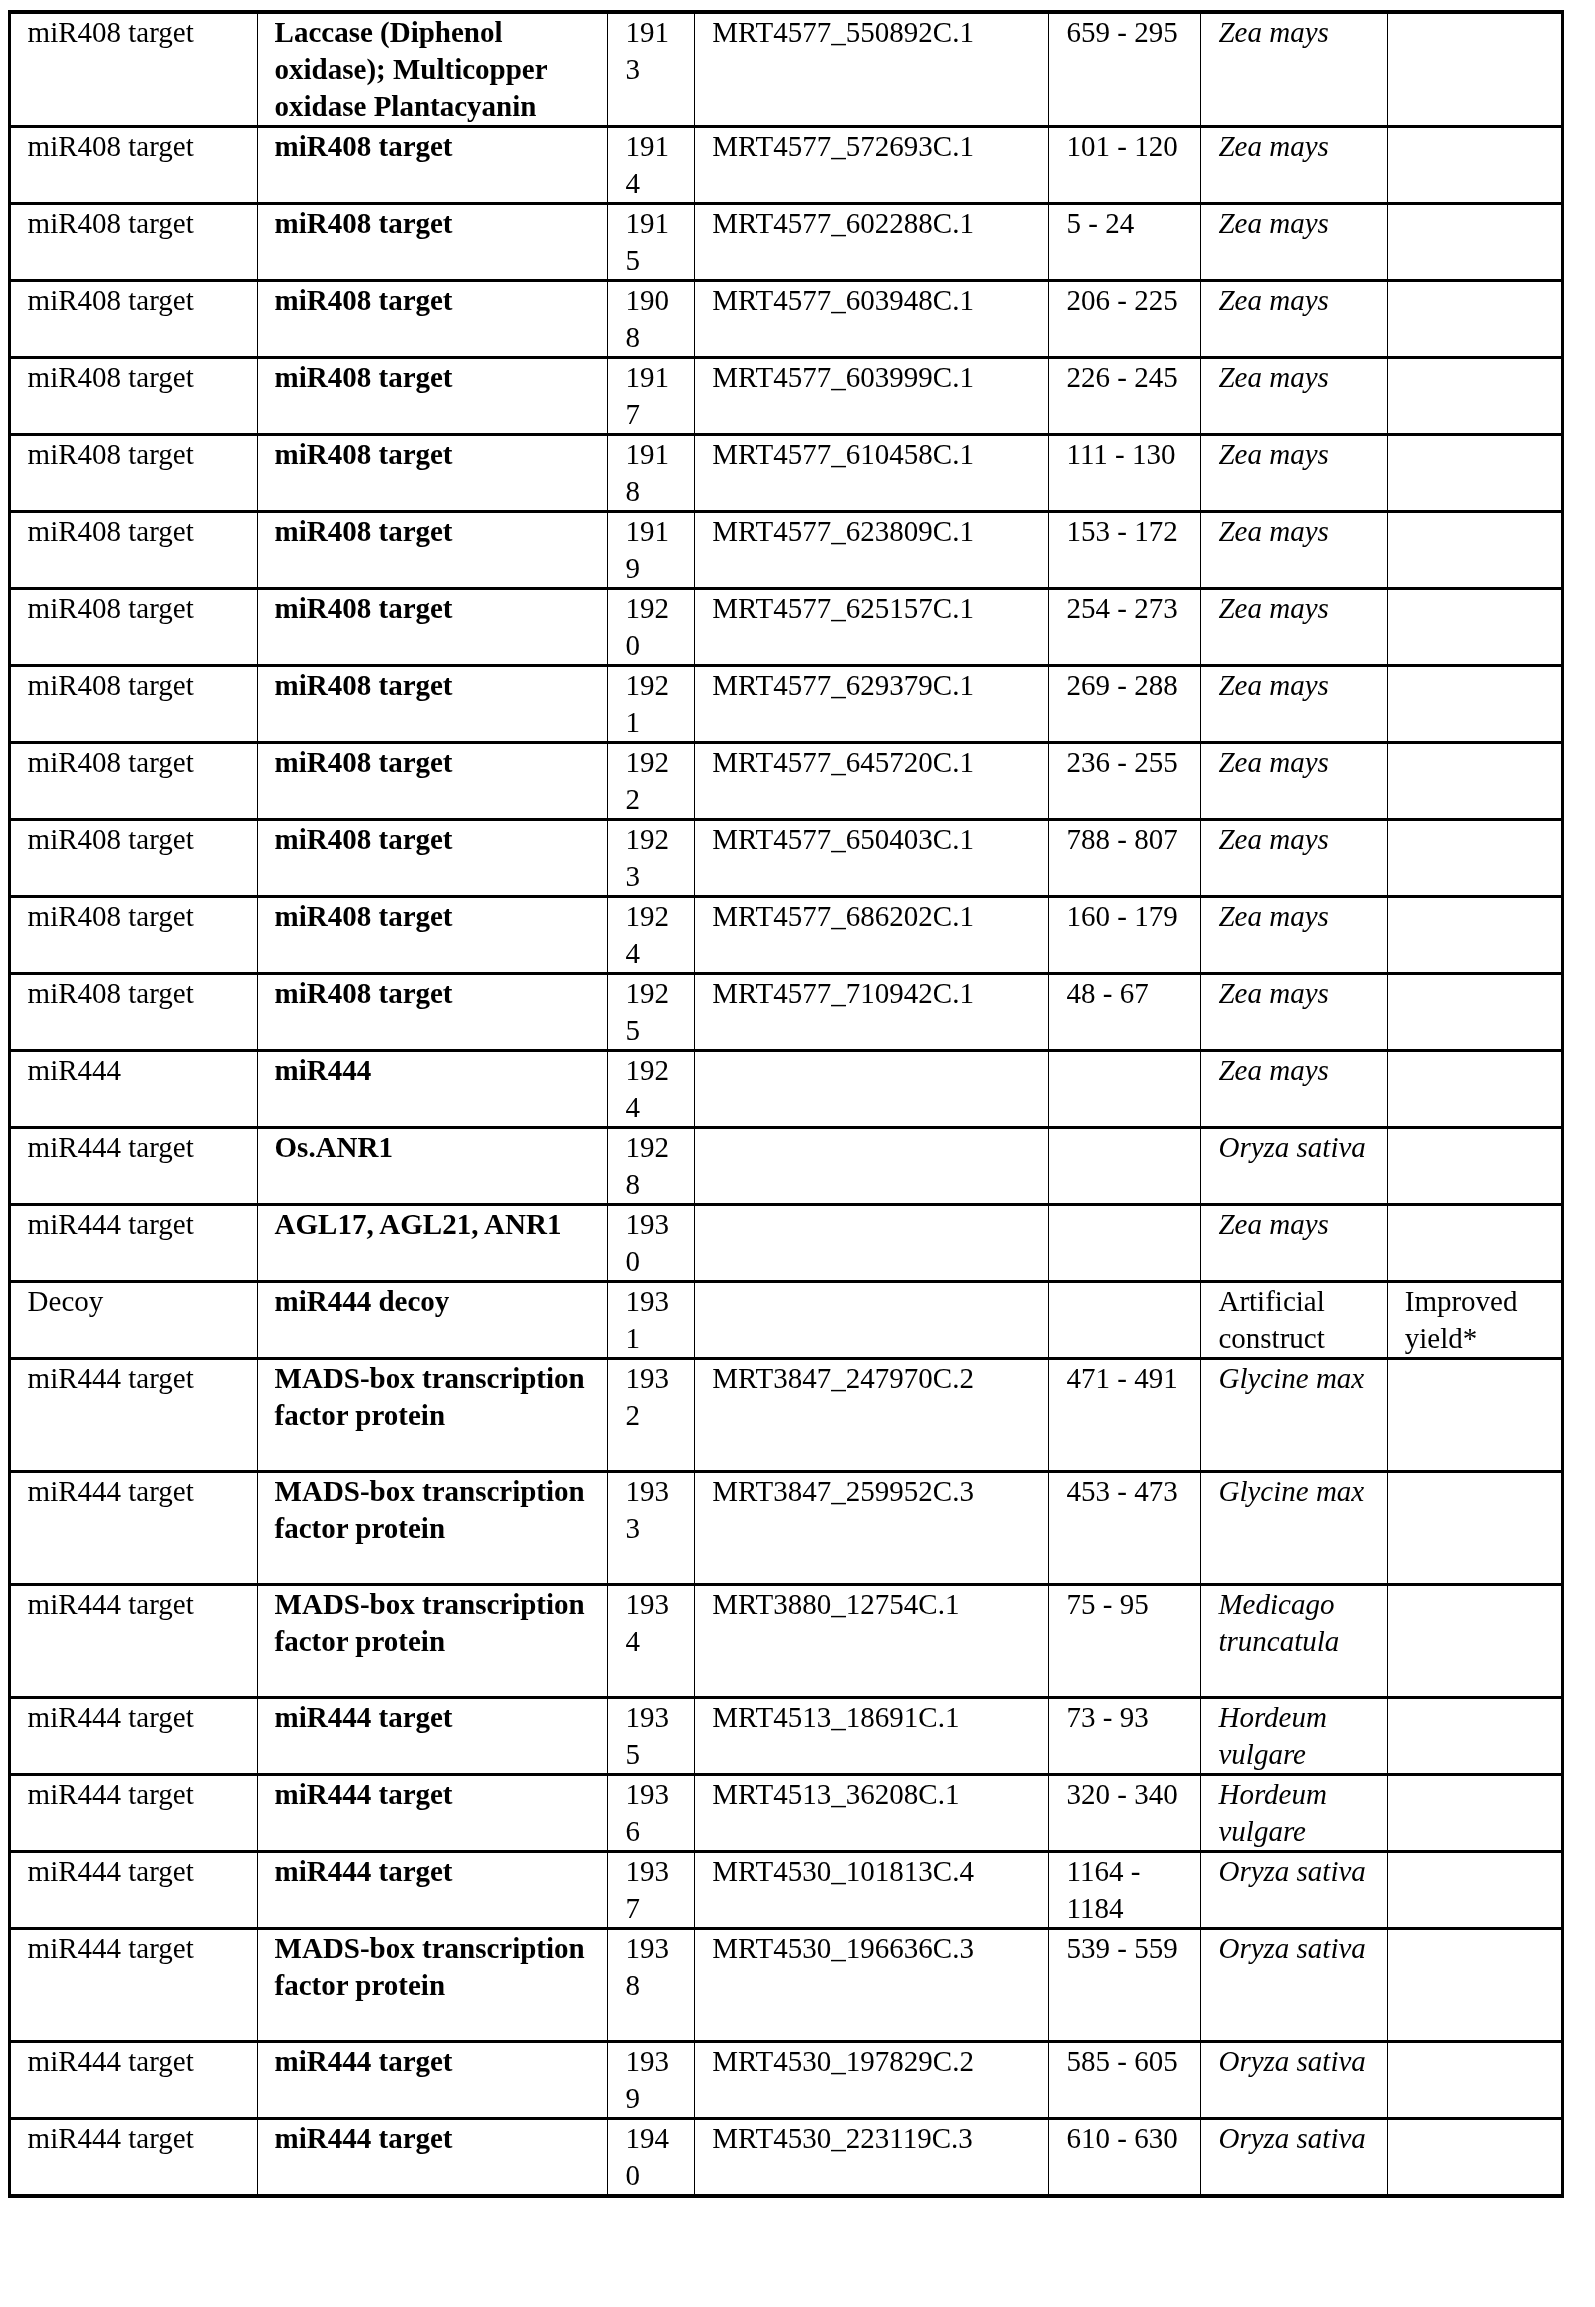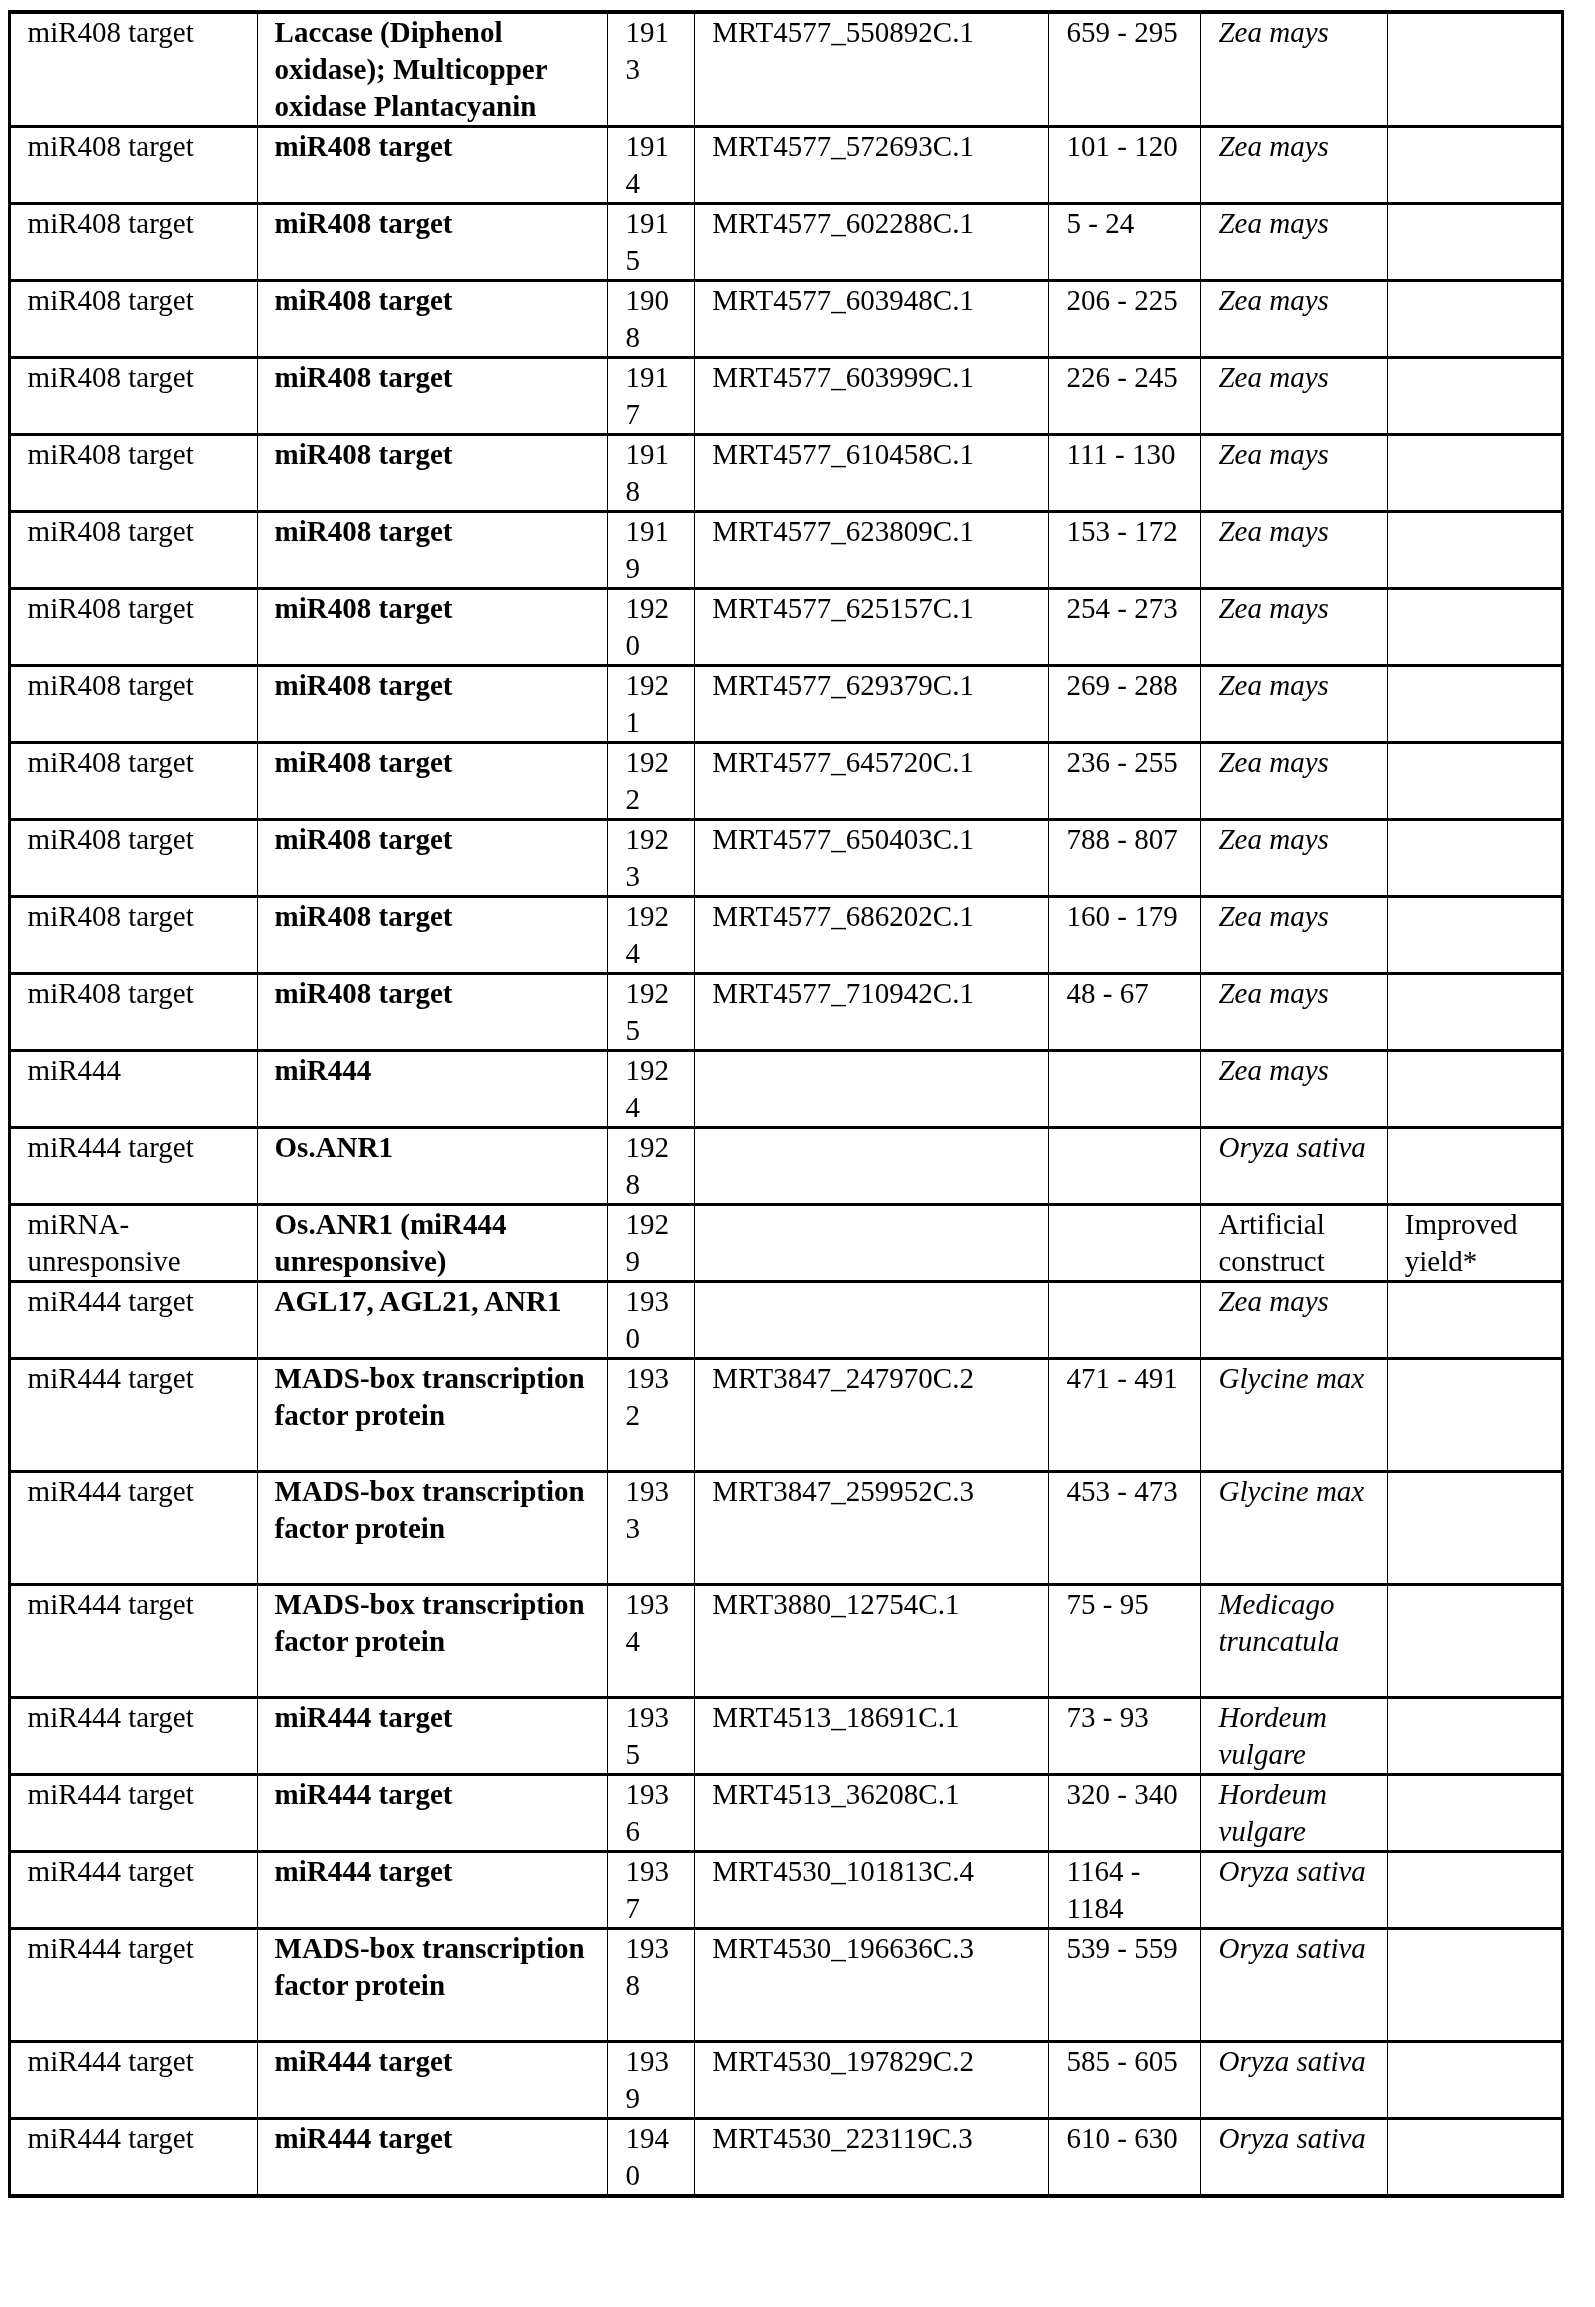--- a/index.html
+++ b/index.html
@@ -184,36 +184,36 @@
         <tr class="h2">
     <td class="c-type">miR444 target</td>
     <td class="c-desc">Os.ANR1</td>
     <td class="c-seq">1928</td>
     <td class="c-id"></td>
     <td class="c-range"></td>
     <td class="c-org">Oryza sativa</td>
     <td class="c-note"></td>
   </tr>
         <tr class="h2">
-    <td class="c-type">miRNA-unresponsive</td>
-    <td class="c-desc">Os.ANR1 (miR444 unresponsive)</td>
-    <td class="c-seq">1929</td>
+    <td class="c-type">miR444 target</td>
+    <td class="c-desc">AGL17, AGL21, ANR1</td>
+    <td class="c-seq">1930</td>
+    <td class="c-id"></td>
+    <td class="c-range"></td>
+    <td class="c-org">Zea mays</td>
+    <td class="c-note"></td>
+  </tr>
+        <tr class="h2">
+    <td class="c-type">Decoy</td>
+    <td class="c-desc">miR444 decoy</td>
+    <td class="c-seq">1931</td>
     <td class="c-id"></td>
     <td class="c-range"></td>
     <td class="c-org plain">Artificial construct</td>
     <td class="c-note">Improved yield*</td>
-  </tr>
-        <tr class="h2">
-    <td class="c-type">miR444 target</td>
-    <td class="c-desc">AGL17, AGL21, ANR1</td>
-    <td class="c-seq">1930</td>
-    <td class="c-id"></td>
-    <td class="c-range"></td>
-    <td class="c-org">Zea mays</td>
-    <td class="c-note"></td>
   </tr>
         <tr class="h3">
     <td class="c-type">miR444 target</td>
     <td class="c-desc">MADS-box transcription factor protein</td>
     <td class="c-seq">1932</td>
     <td class="c-id">MRT3847_247970C.2</td>
     <td class="c-range">471 - 491</td>
     <td class="c-org">Glycine max</td>
     <td class="c-note"></td>
   </tr>

